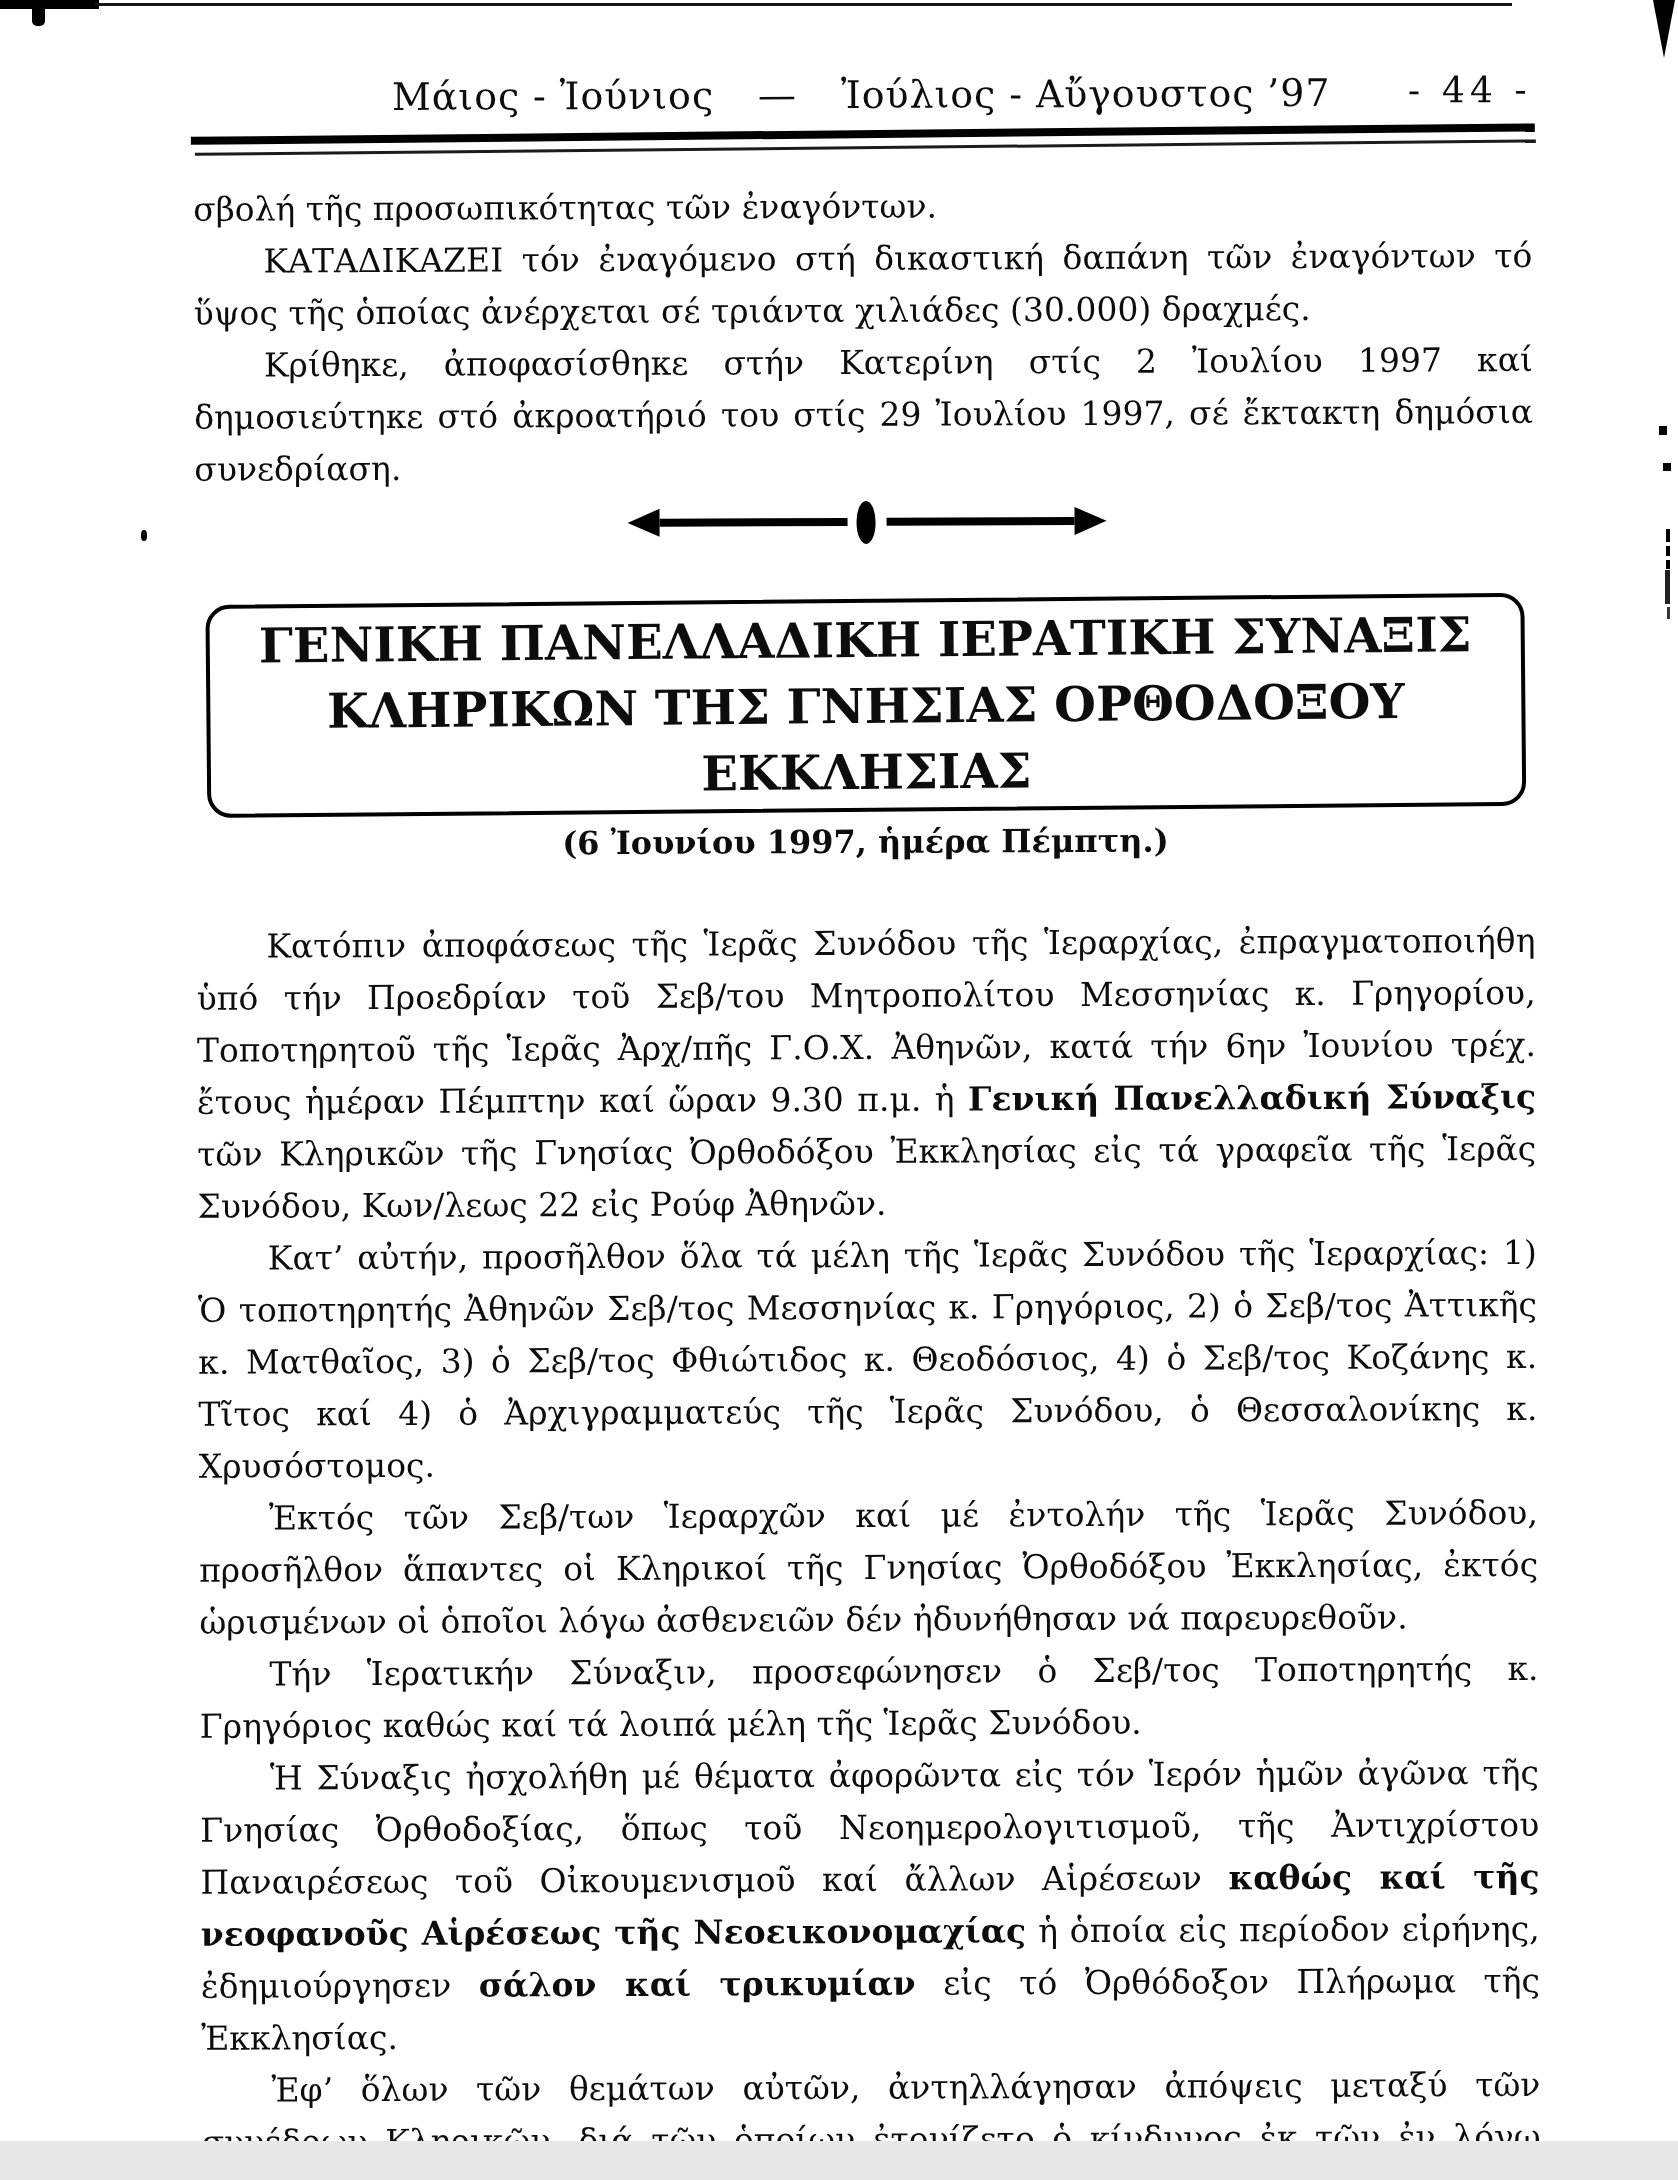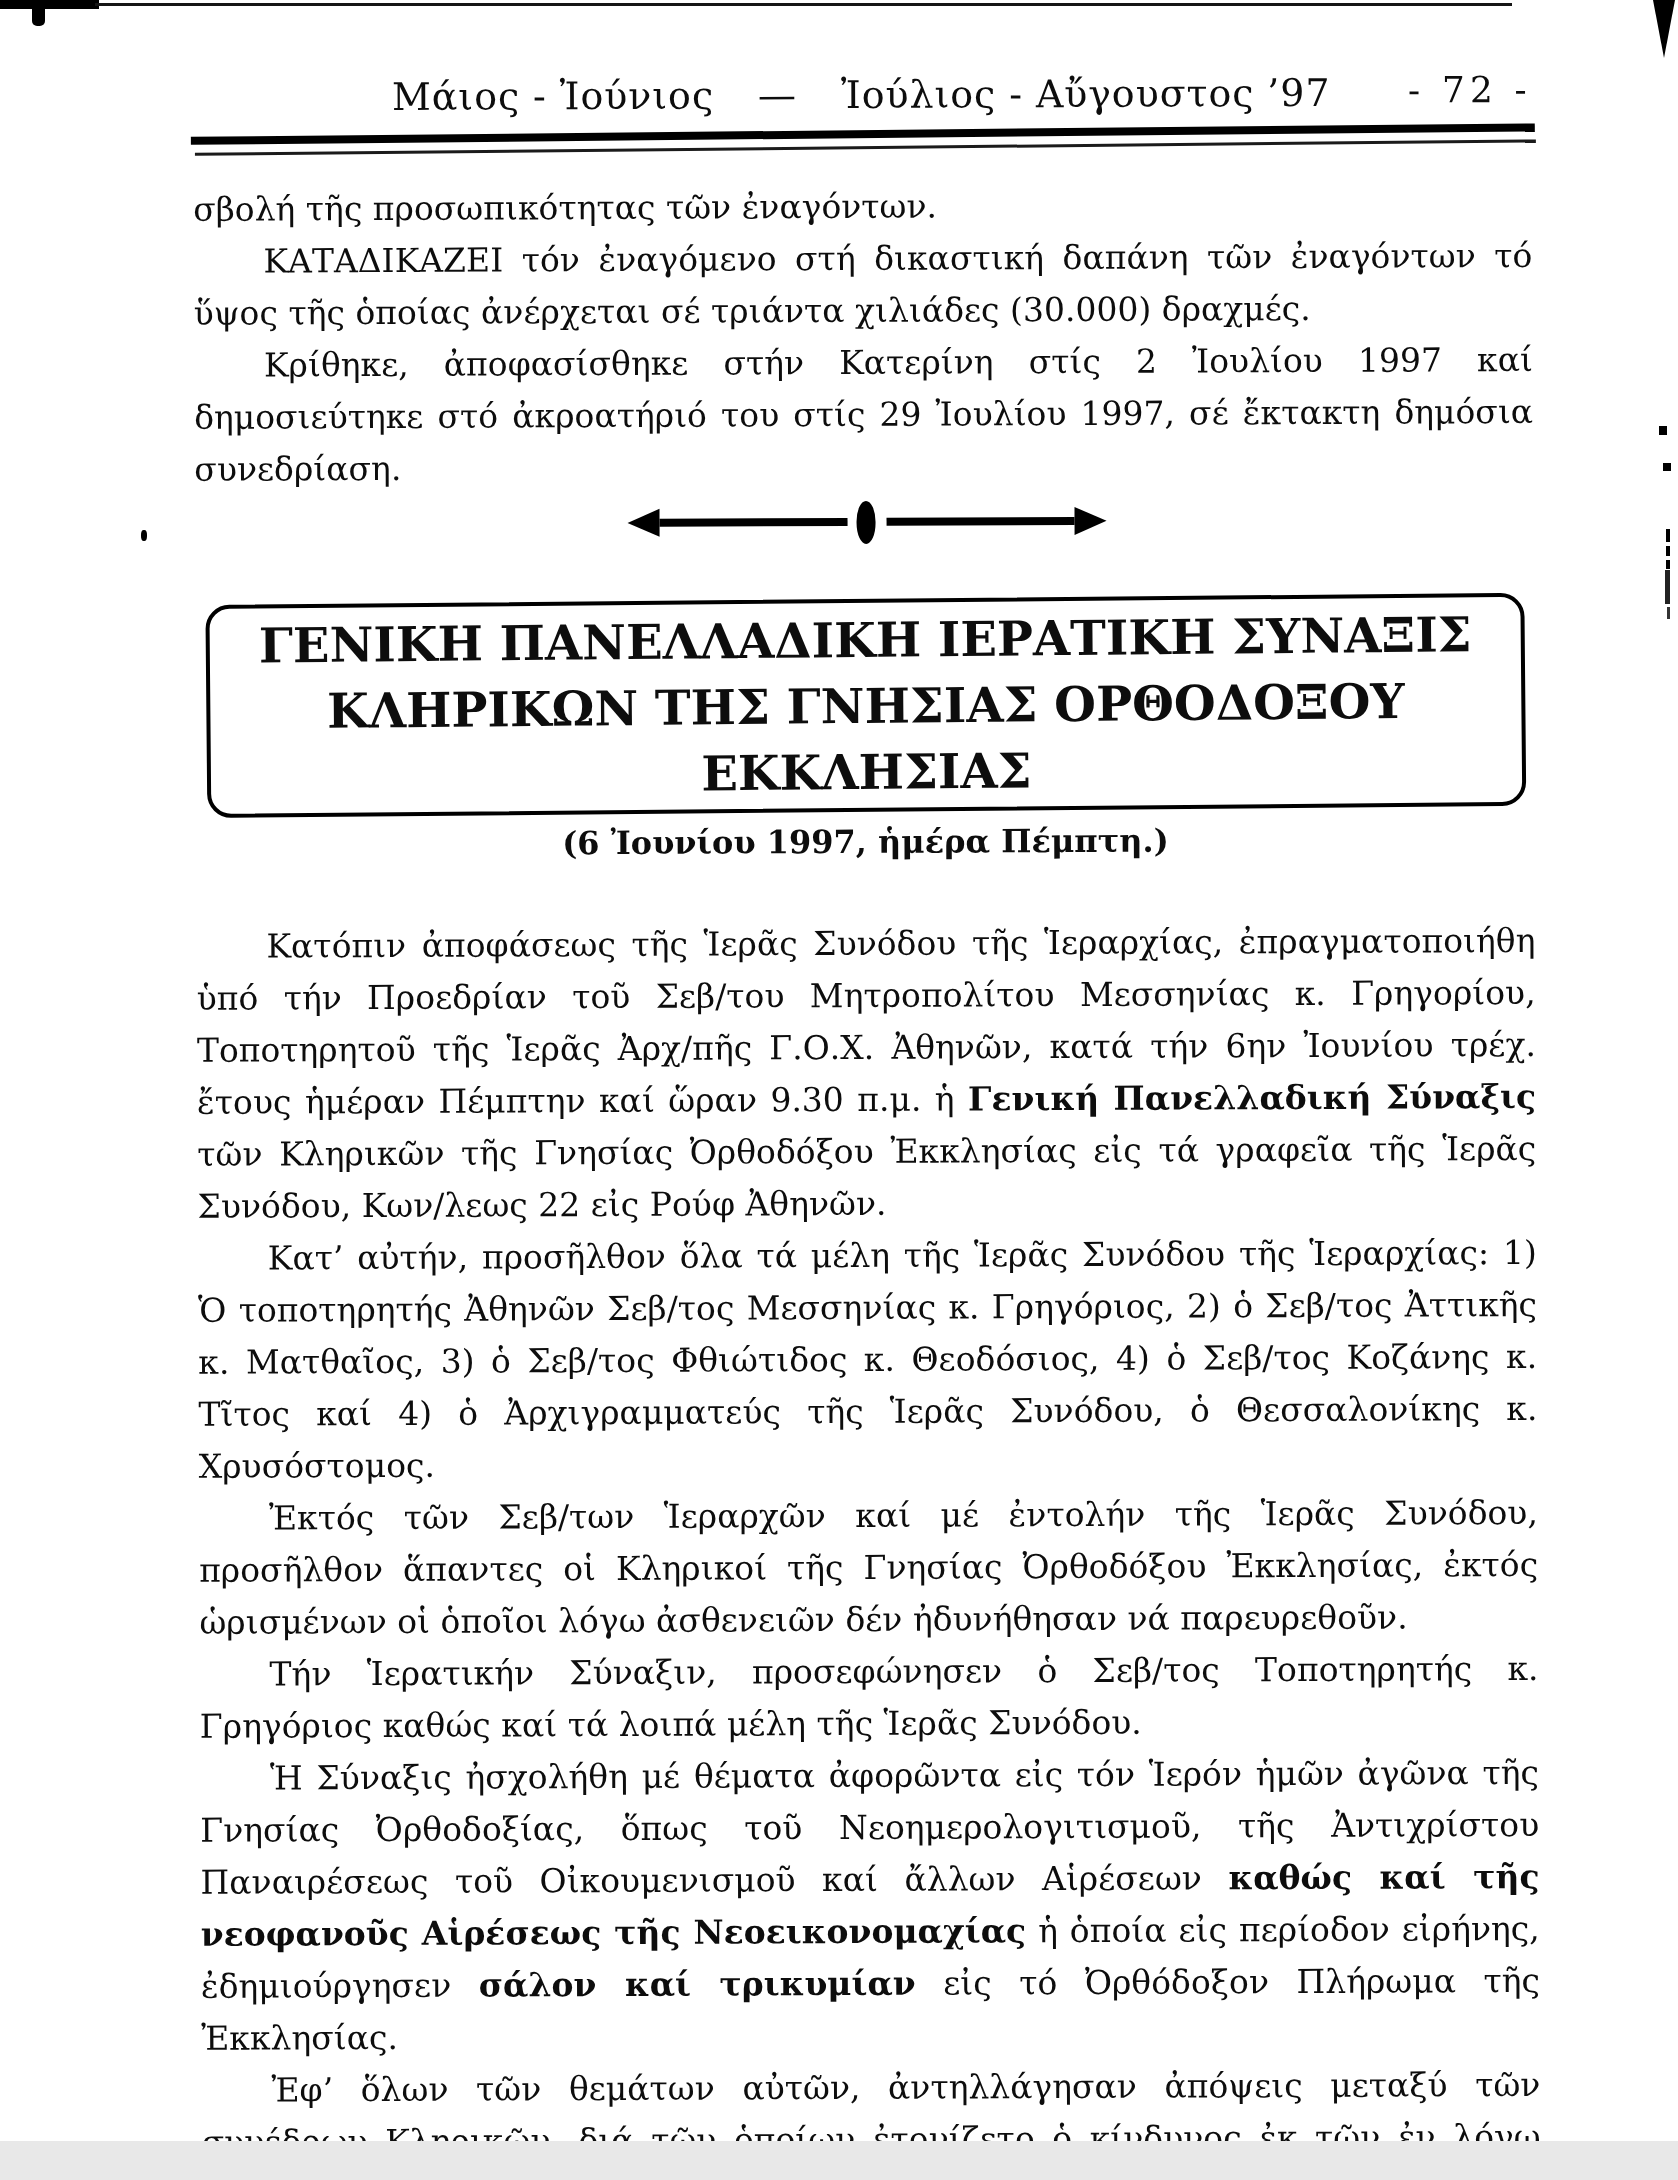--- a/index.html
+++ b/index.html
@@ -118,21 +118,21 @@
   <div class="art a-dash4"></div>
   <div class="art a-dash5"></div>
 
   <div class="content">
 
     <div class="header-row">
       <span>Μάιος - Ἰούνιος</span>
       <span class="sep">—</span>
       <span>Ἰούλιος - Αὔγουστος ’97</span>
     </div>
-    <div class="page-number">- 72 -</div>
+    <div class="page-number">- 44 -</div>
     <div class="rule-thick"></div>
     <div class="rule-thin"></div>
 
     <div class="textblock" id="intro-block">
         <p class="para"><span>σβολή τῆς προσωπικότητας τῶν ἐναγόντων.</span></p>
         <p class="para indent"><span>ΚΑΤΑΔΙΚΑΖΕΙ τόν ἐναγόμενο στή δικαστική δαπάνη τῶν ἐναγόντων τό ὕψος τῆς ὁποίας ἀνέρχεται σέ τριάντα χιλιάδες (30.000) δραχμές.</span></p>
         <p class="para indent"><span>Κρίθηκε, ἀποφασίσθηκε στήν Κατερίνη στίς 2 Ἰουλίου 1997 καί δημοσιεύτηκε στό ἀκροατήριό του στίς 29 Ἰουλίου 1997, σέ ἔκτακτη δημόσια συνεδρίαση.</span></p>
       </div>
 
     <div class="divider">

